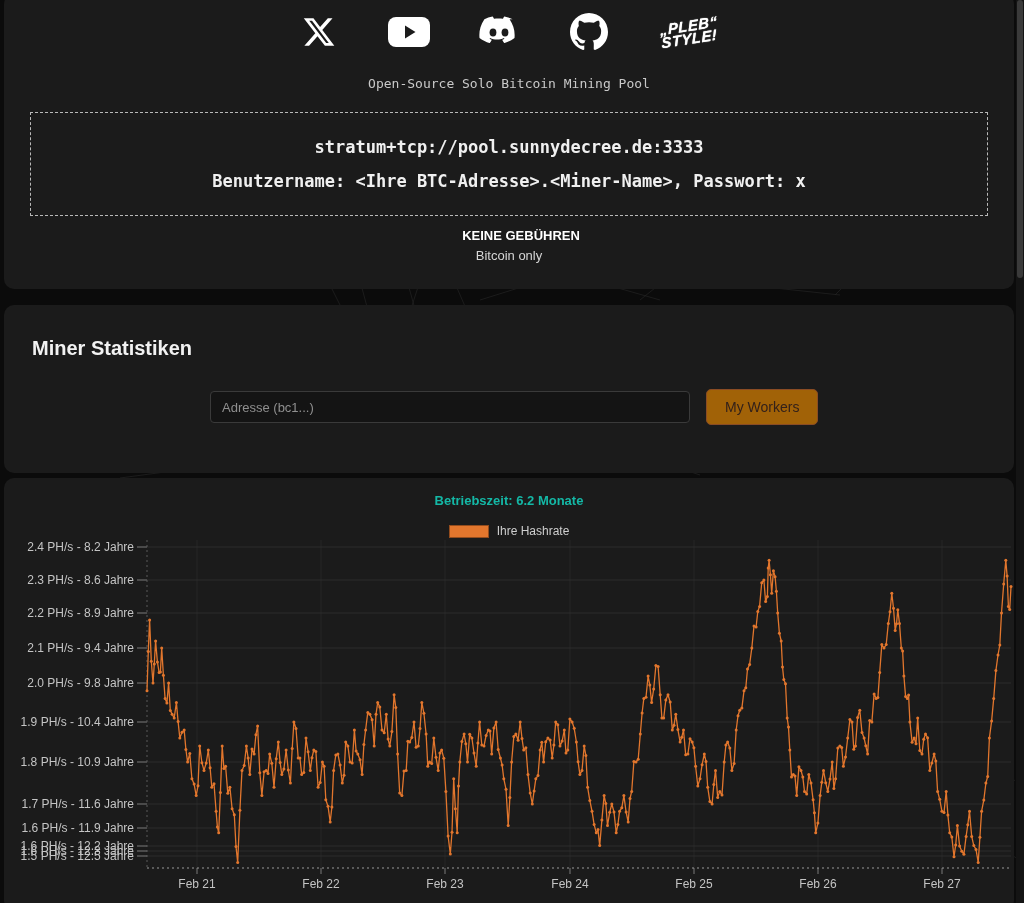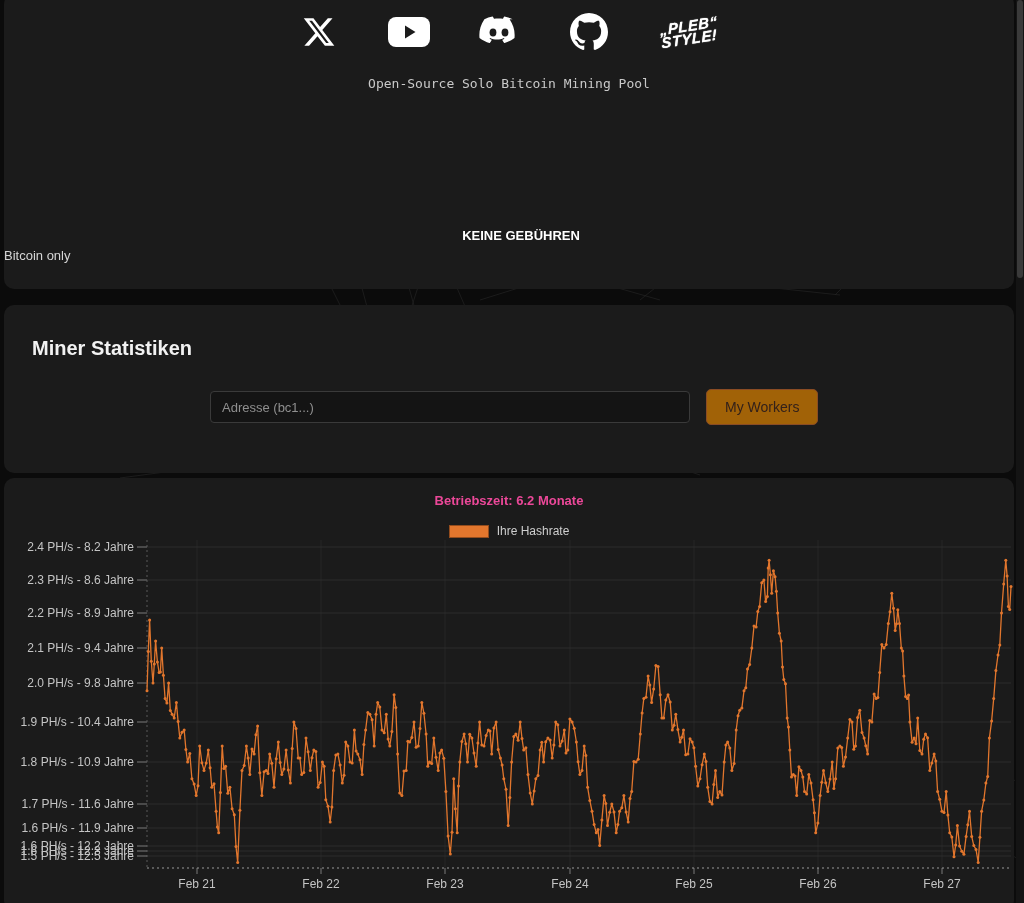--- a/index.html
+++ b/index.html
@@ -17,31 +17,31 @@
   .pleb { transform: rotate(-9deg) skewX(-6deg); font-weight:900; font-style:italic; color:#fff;
           font-size:15px; line-height:13px; letter-spacing:0.5px; text-align:center; white-space:nowrap;
           text-shadow: 0 0 1px #fff; }
   .subtitle { position:absolute; top:82px; width:100%; text-align:center; color:#c9c9c9;
               font-family:"DejaVu Sans Mono", monospace; font-size:13px; }
   .conn-box { position:absolute; top:118px; left:26px; right:26px; height:104px;
               border:1px dashed #b9b9b9; display:flex; flex-direction:column; justify-content:center;
               align-items:center; gap:14px; }
   .conn-line { color:#f0f0f0; font-family:"DejaVu Sans Mono", monospace; font-weight:bold; font-size:17px; }
   .fees { position:absolute; top:234px; width:100%; text-align:center; color:#ffffff; font-weight:bold; font-size:13px;padding-left:24px; }
-  .note { position:absolute; top:254px; width:100%; text-align:left; color:#d6d6d6; font-size:13px; }
+  .note { position:absolute; top:254px; width:100%; text-align:center; color:#d6d6d6; font-size:13px; }
 
   .stats-title { position:absolute; top:32px; left:28px; color:#f2f2f2; font-size:20px; font-weight:bold; }
   .stats-row { position:absolute; top:84px; left:206px; display:flex; gap:16px; align-items:center; }
   .addr-input { width:480px; height:32px; background:#141414; border:1px solid #3a3a3a; border-radius:4px;
                 color:#a3a3a3; font-size:13px; padding:0 11px; outline:none; }
   .addr-input::placeholder { color:#8f8f8f; }
   .workers-btn { height:36px; padding:0 18px; background:#a16207; border:1px solid #8a4c24; border-radius:5px;
                  color:#33211a; font-size:14px; cursor:pointer; }
 
-  .chart-title { position:absolute; top:15px; width:100%; text-align:center; color:#ec4899;
+  .chart-title { position:absolute; top:15px; width:100%; text-align:center; color:#14b8a6;
                  font-size:13px; font-weight:600; }
   .legend { position:absolute; top:46px; width:100%; display:flex; justify-content:center; align-items:center;
             gap:8px; color:#cfcfcf; font-size:12px; }
   .legend-swatch { width:40px; height:13px; display:inline-block; border:1px solid rgba(0,0,0,.35); }
   #chart-svg { position:absolute; top:62px; left:0; }
 
   .scrollbar { position:absolute; right:0; top:0; width:8px; height:903px; background:#141414; z-index:3; }
   .scroll-thumb { position:absolute; top:0; left:1px; width:6px; height:278px; background:#3a3a3a; border-radius:3px; }
 </style>
 </head>
@@ -98,20 +98,24 @@
     <a class="icon-link" style="width:64px">
       <div class="pleb">
         <div>„PLEB“</div>
         <div>STYLE!</div>
       </div>
     </a>
   </div>
 
   <div class="subtitle">Open-Source Solo Bitcoin Mining Pool</div>
 
+  <div class="conn-box">
+    <div class="conn-line">stratum+tcp://pool.sunnydecree.de:3333</div>
+    <div class="conn-line">Benutzername: &lt;Ihre BTC-Adresse&gt;.&lt;Miner-Name&gt;, Passwort: x</div>
+  </div>
 
   <div class="fees">KEINE GEBÜHREN</div>
   <div class="note">Bitcoin only</div>
 </div>
 
 <div class="card card-stats">
   <h2 class="stats-title">Miner Statistiken</h2>
   <div class="stats-row">
     <input class="addr-input" type="text" placeholder="Adresse (bc1...)" style="">
     <button class="workers-btn">My Workers</button>

